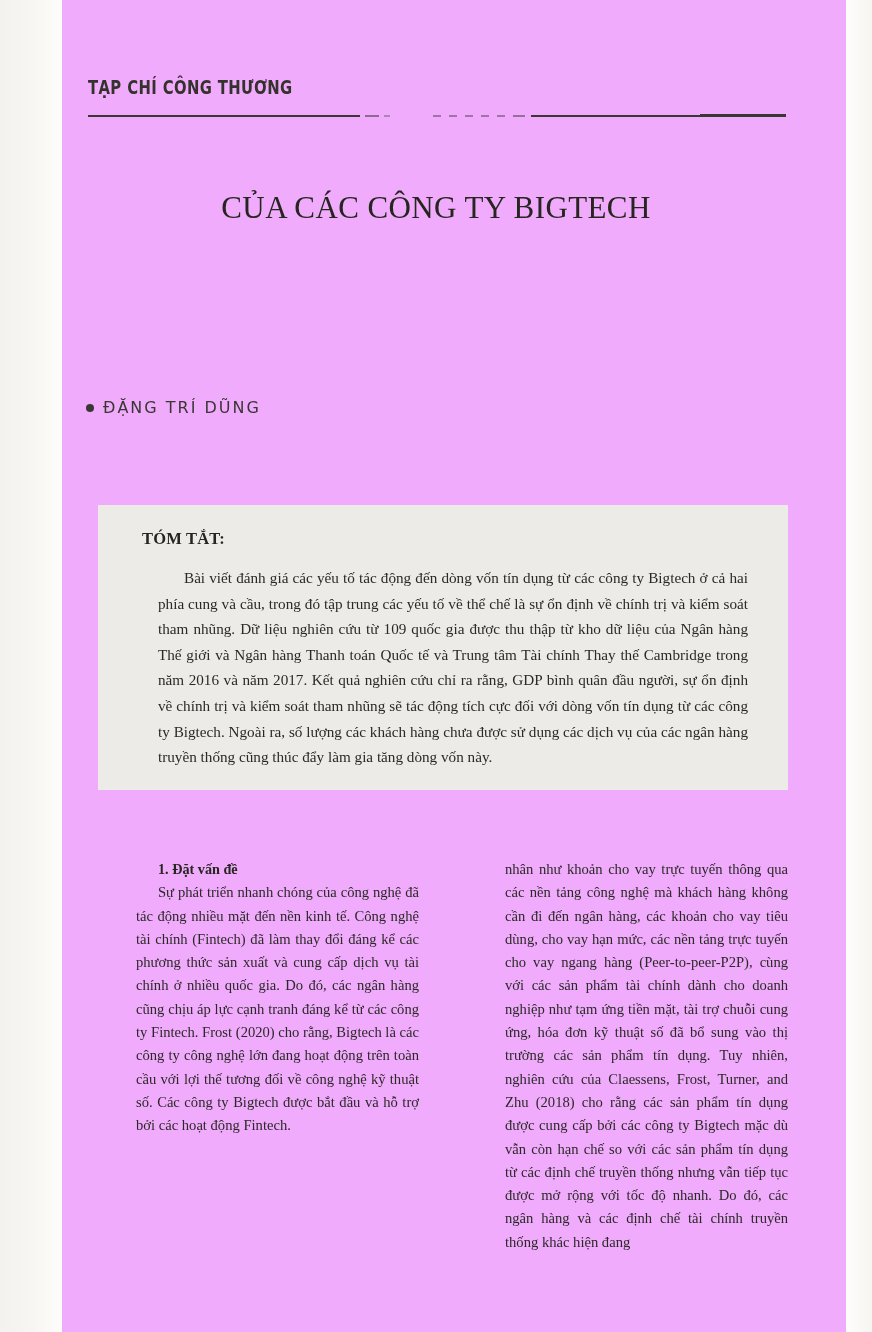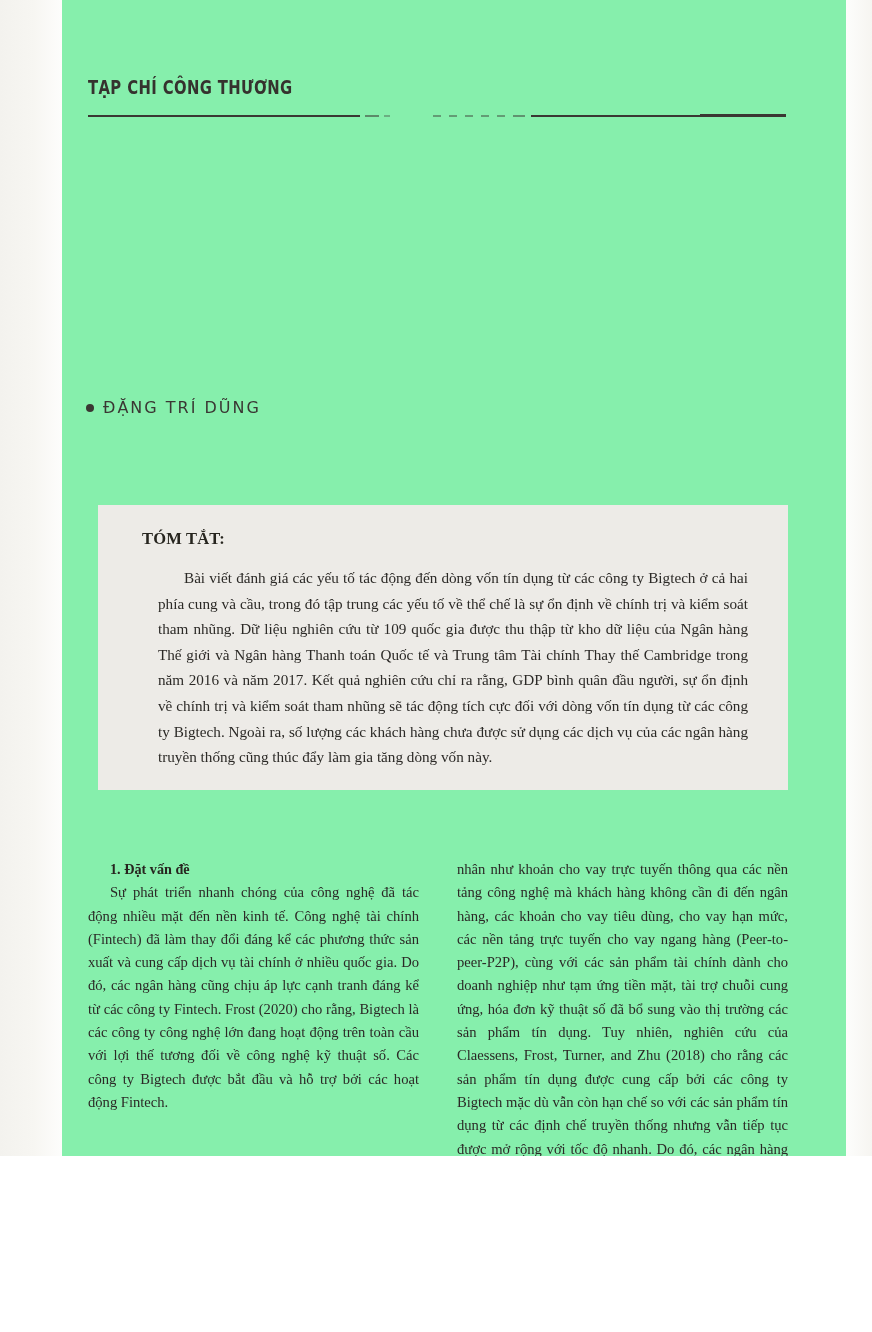--- a/index.html
+++ b/index.html
@@ -3,22 +3,22 @@
 <meta charset="utf-8">
 <style>
   html, body {
     margin: 0;
     padding: 0;
     background: #ffffff;
   }
   .page {
     position: relative;
     width: 872px;
-    height: 1156px;
-    background: #86efac;
+    height: 1332px;
+    background: #f0abfc;
     overflow: hidden;
     font-family: "Liberation Serif", "DejaVu Serif", serif;
     color: #2b2926;
   }
   
   .scan-gutter {
     position: absolute;
     left: 0; top: 0;
     width: 62px; height: 100%;
     background: linear-gradient(to right, #f3f2ee 0%, #f7f6f2 55%, #fdfdfc 100%);
@@ -158,20 +158,21 @@
     display: flex;
     gap: 38px;
   }
   .col {
     width: 331px;
     font-size: 14.6px;
     line-height: 23.3px;
     text-align: justify;
     text-justify: inter-word;
     color: #2b2926;
+    margin-left: 48px;
   }
   .section-heading {
     font-size: 14.2px;
     font-weight: 700;
     margin: 0 0 1px 0;
     text-indent: 22px;
     color: #27251f;
   }
   .col p {
     margin: 0;
@@ -211,20 +212,21 @@
       <span class="seg s5"></span>
       <span class="seg s6"></span>
     <span class="seg s7"></span>
       <span class="seg s8"></span>
       <span class="seg s9"></span>
     <span class="seg s10"></span>
       <span class="seg s11"></span>
   </div>
 
   <div class="doc-title">
+    <span class="tline">CỦA CÁC CÔNG TY BIGTECH</span>
   </div>
 
   <div class="byline">
     <span class="bullet"></span><span>ĐẶNG TRÍ DŨNG</span>
   </div>
 
   <div class="abstract">
     <div class="abstract-heading">TÓM TẮT:</div>
     <p class="abstract-body">Bài viết đánh giá các yếu tố tác động đến dòng vốn tín dụng từ các công ty Bigtech ở cả hai phía cung và cầu, trong đó tập trung các yếu tố về thể chế là sự ổn định về chính trị và kiểm soát tham nhũng. Dữ liệu nghiên cứu từ 109 quốc gia được thu thập từ kho dữ liệu của Ngân hàng Thế giới và Ngân hàng Thanh toán Quốc tế và Trung tâm Tài chính Thay thế Cambridge trong năm 2016 và năm 2017. Kết quả nghiên cứu chỉ ra rằng, GDP bình quân đầu người, sự ổn định về chính trị và kiểm soát tham nhũng sẽ tác động tích cực đối với dòng vốn tín dụng từ các công ty Bigtech. Ngoài ra, số lượng các khách hàng chưa được sử dụng các dịch vụ của các ngân hàng truyền thống cũng thúc đẩy làm gia tăng dòng vốn này.</p>
   </div>

